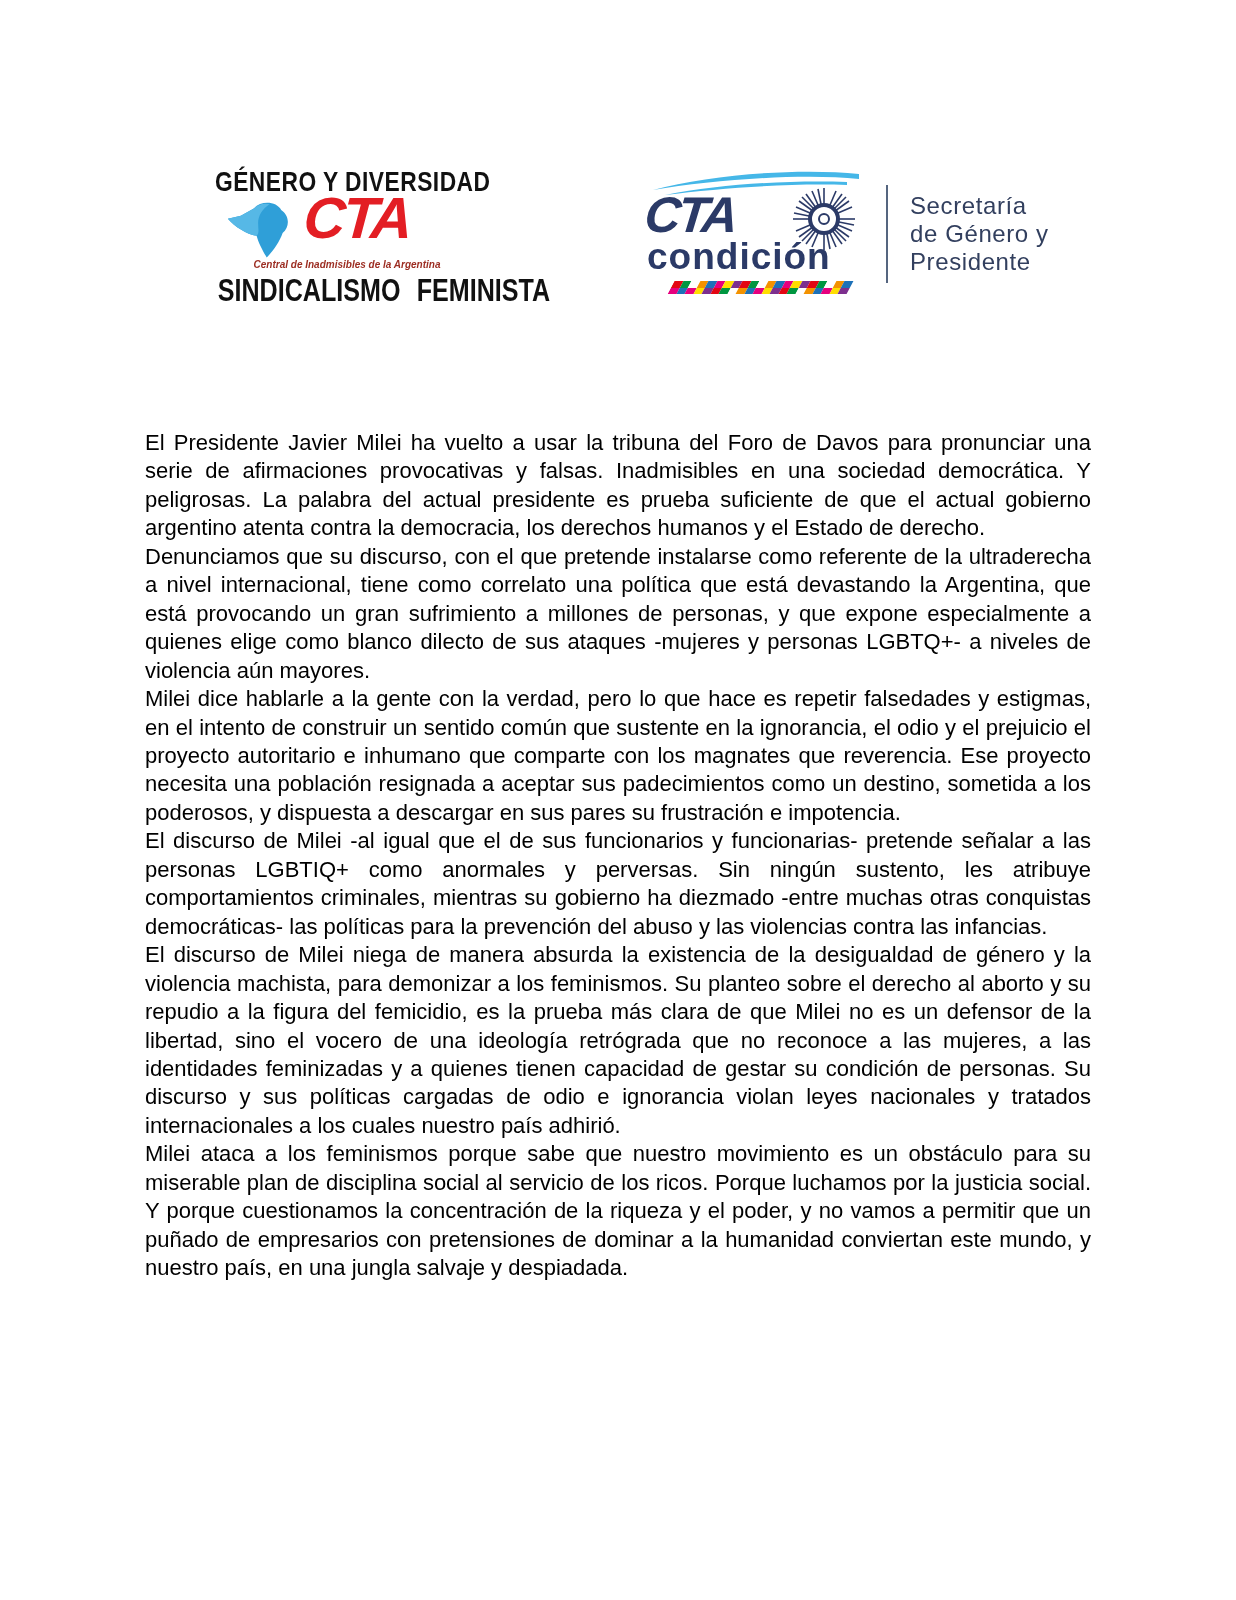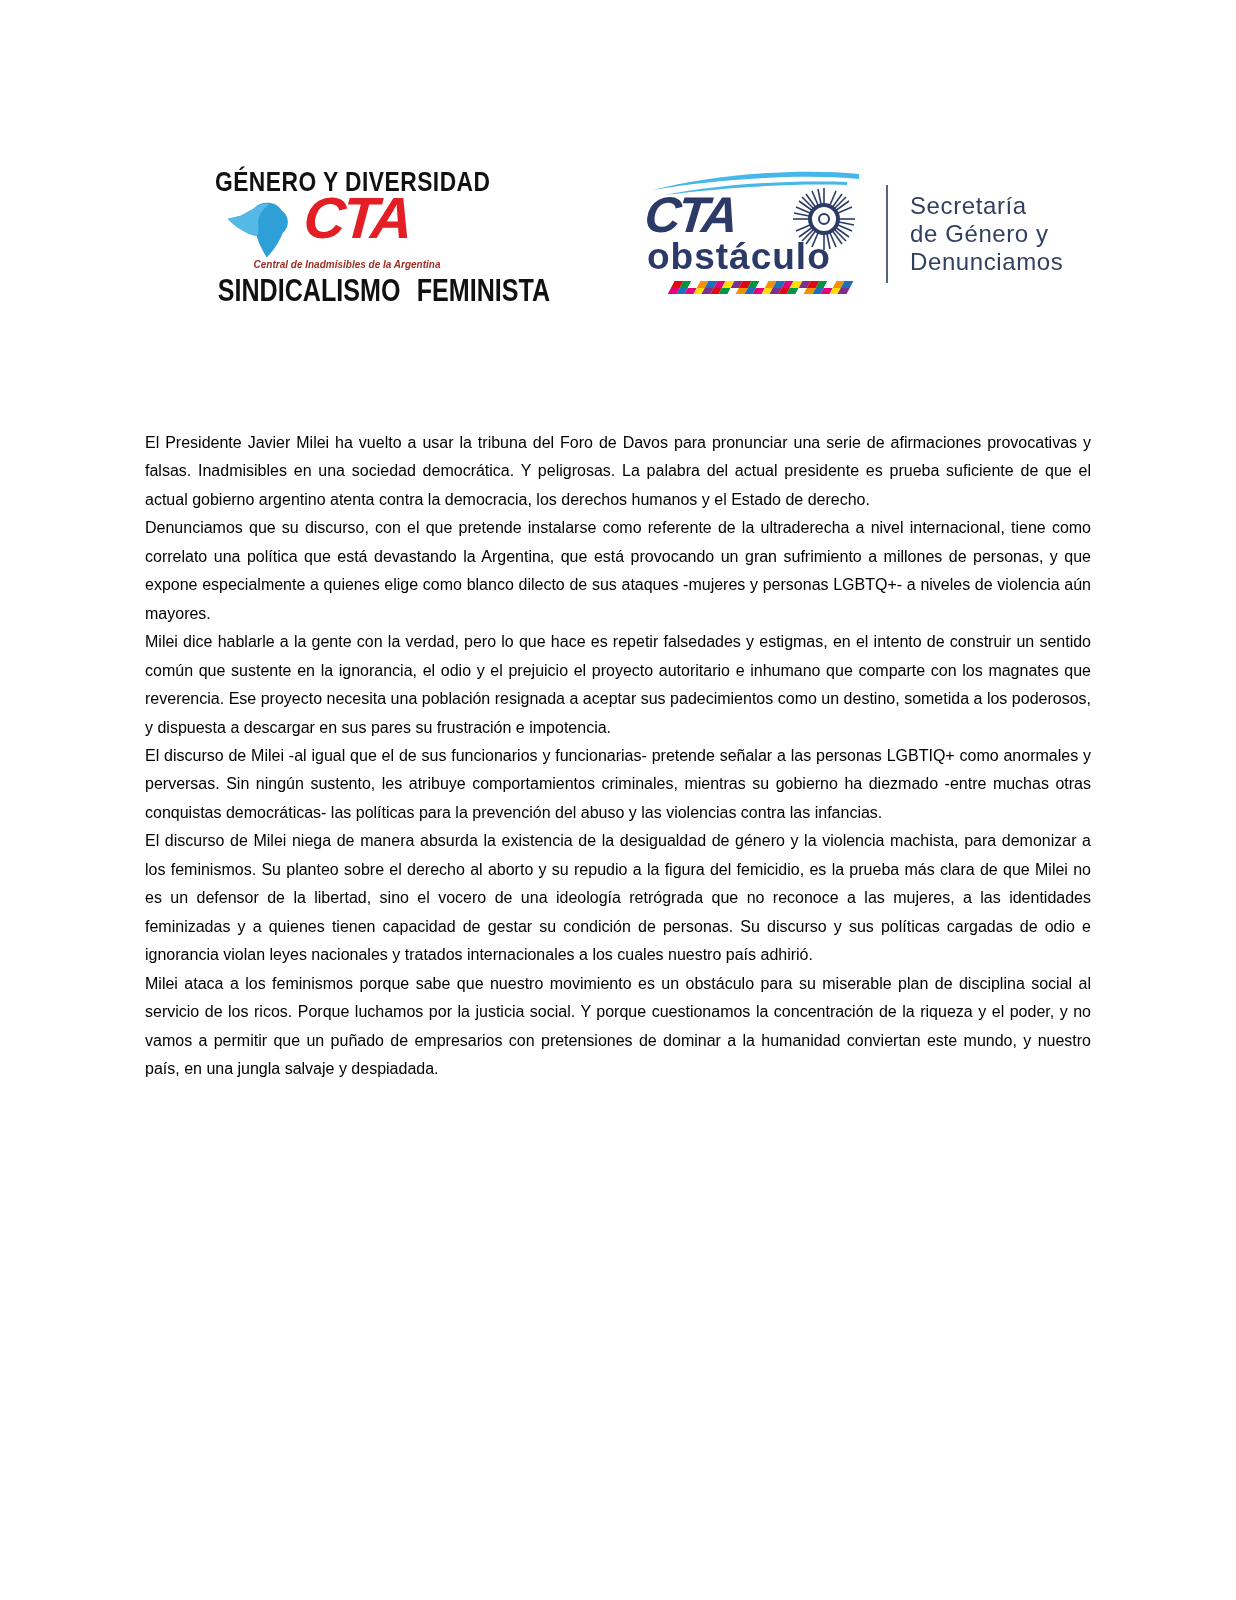--- a/index.html
+++ b/index.html
@@ -144,21 +144,21 @@
     font-size: 23px;
     font-weight: 700;
     color: #000;
     letter-spacing: -0.2px;
   }
   .doc-body {
     position: absolute;
     left: 145px;
     top: 429px;
     width: 946px;
-    font-size: 16px;
+    font-size: 22px;
     line-height: 28.45px;
     color: #000;
   }
   .doc-body p {
     margin: 0;
     text-align: justify;
     text-justify: inter-word;
   }
 </style>
 </head>
@@ -213,21 +213,21 @@
           <line x1="33" y1="33" x2="8" y2="15"></line>
             <line x1="33" y1="33" x2="58" y2="51"></line>
           <line x1="33" y1="33" x2="8" y2="51"></line>
             <line x1="33" y1="33" x2="58" y2="15"></line>
           <line x1="33" y1="33" x2="15" y2="58"></line>
             <line x1="33" y1="33" x2="51" y2="8"></line>
         </g>
         <circle cx="33" cy="33" r="14" fill="#ffffff" stroke="#2b3a67" stroke-width="4"></circle>
         <circle cx="33" cy="33" r="5" fill="none" stroke="#2b3a67" stroke-width="2"></circle>
       </svg>
-      <span class="autonoma">obstáculo</span>
+      <span class="autonoma">condición</span>
       <div class="strip">
           <div class="sq" style="background: rgb(227, 6, 19);"></div>
           <div class="sq" style="background: rgb(0, 150, 64);"></div>
           <div class="sq" style="background: rgb(255, 255, 255);"></div>
           <div class="sq" style="background: rgb(243, 146, 0);"></div>
           <div class="sq" style="background: rgb(29, 113, 184);"></div>
           <div class="sq" style="background: rgb(230, 0, 126);"></div>
           <div class="sq" style="background: rgb(255, 222, 0);"></div>
           <div class="sq" style="background: rgb(125, 47, 142);"></div>
           <div class="sq" style="background: rgb(227, 6, 19);"></div>
@@ -263,21 +263,21 @@
           <div class="sq" style="background: rgb(29, 113, 184);"></div>
           <div class="sq" style="background: rgb(230, 0, 126);"></div>
           <div class="sq" style="background: rgb(255, 222, 0);"></div>
           <div class="sq" style="background: rgb(125, 47, 142);"></div>
         </div>
     </div>
     <div class="lr-divider"></div>
     <div class="lr-caption">
       <div>Secretaría</div>
       <div>de Género y</div>
-      <div>Denunciamos</div>
+      <div>Presidente</div>
     </div>
   </div>
 
 
   <main class="doc-body">
 
       <p>El Presidente Javier Milei ha vuelto a usar la tribuna del Foro de Davos para pronunciar una serie de afirmaciones provocativas y falsas. Inadmisibles en una sociedad democrática. Y peligrosas. La palabra del actual presidente es prueba suficiente de que el actual gobierno argentino atenta contra la democracia, los derechos humanos y el Estado de derecho.</p>
 
       <p>Denunciamos que su discurso, con el que pretende instalarse como referente de la ultraderecha a nivel internacional, tiene como correlato una política que está devastando la Argentina, que está provocando un gran sufrimiento a millones de personas, y que expone especialmente a quienes elige como blanco dilecto de sus ataques -mujeres y personas LGBTQ+- a niveles de violencia aún mayores.</p>
 

